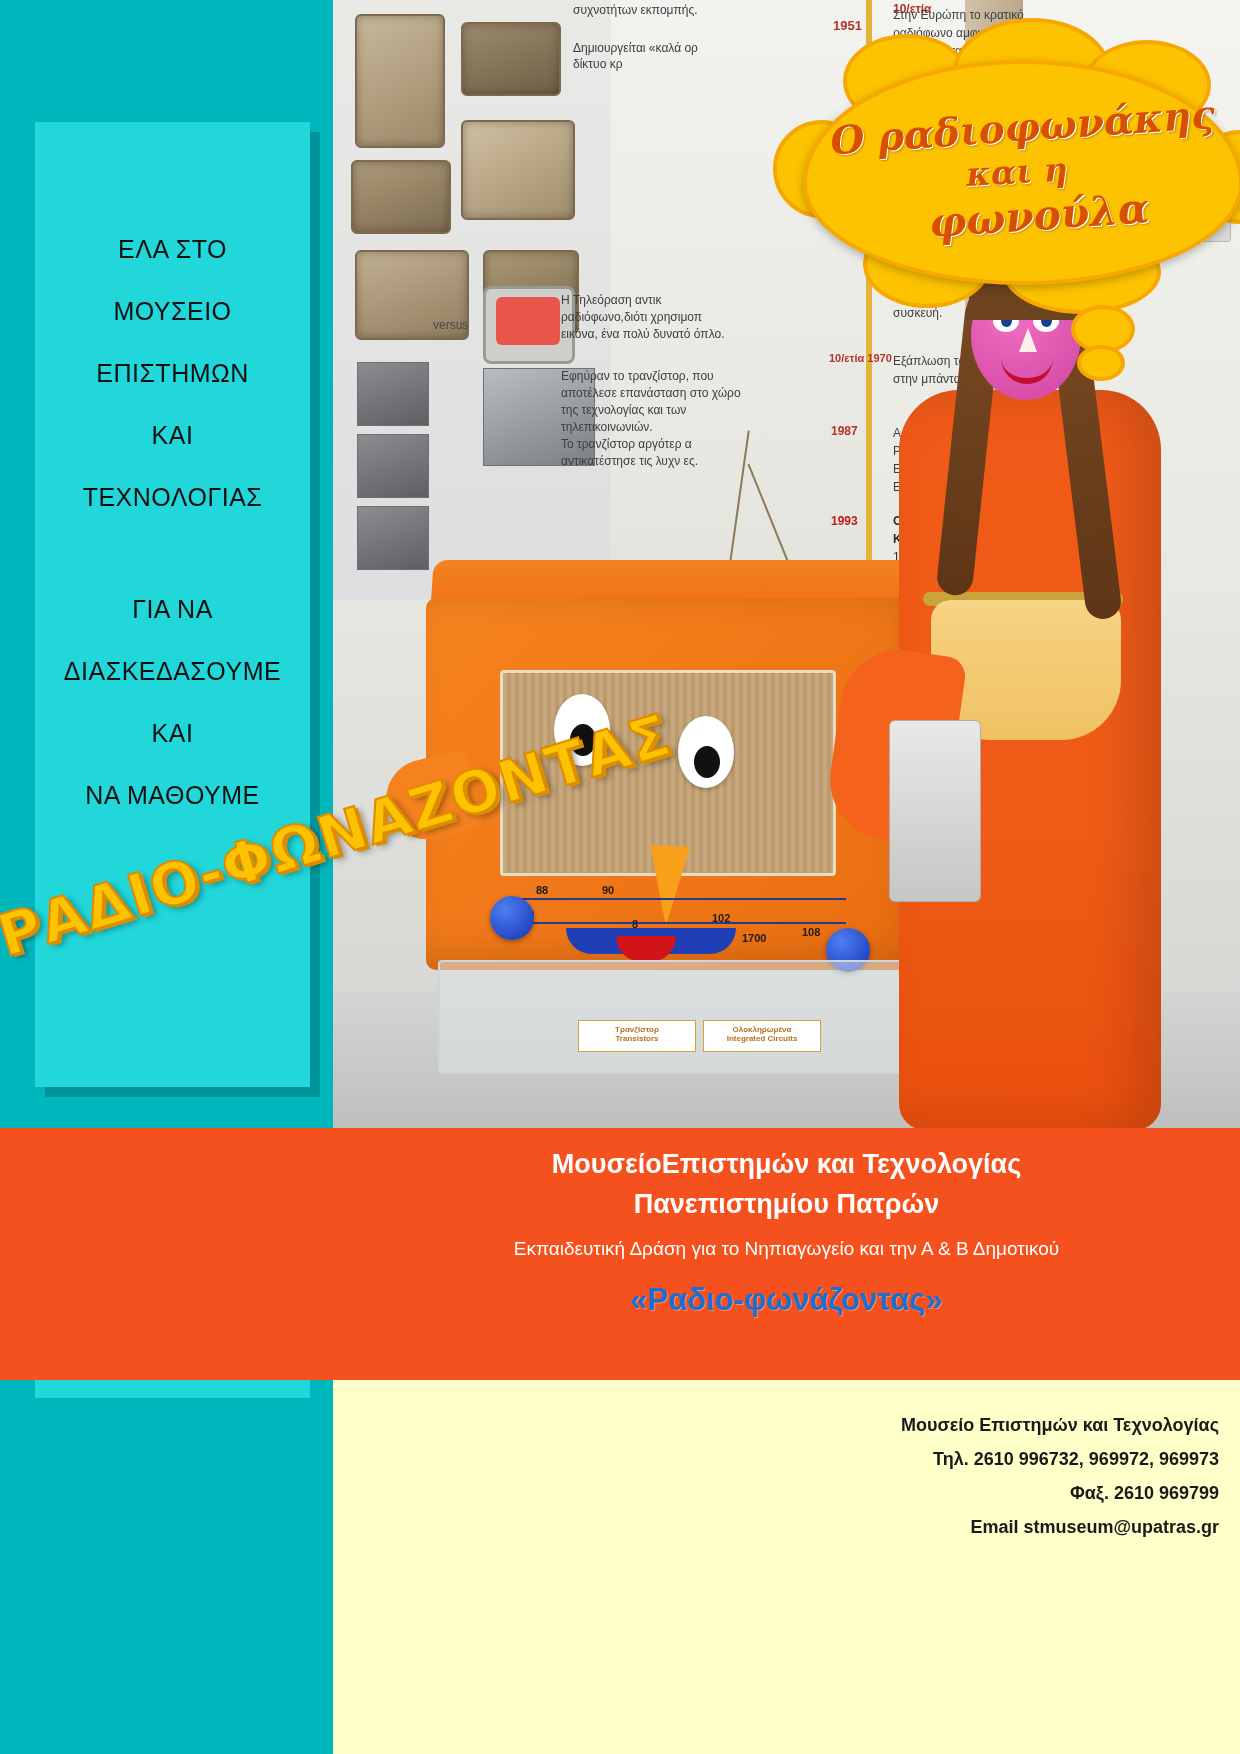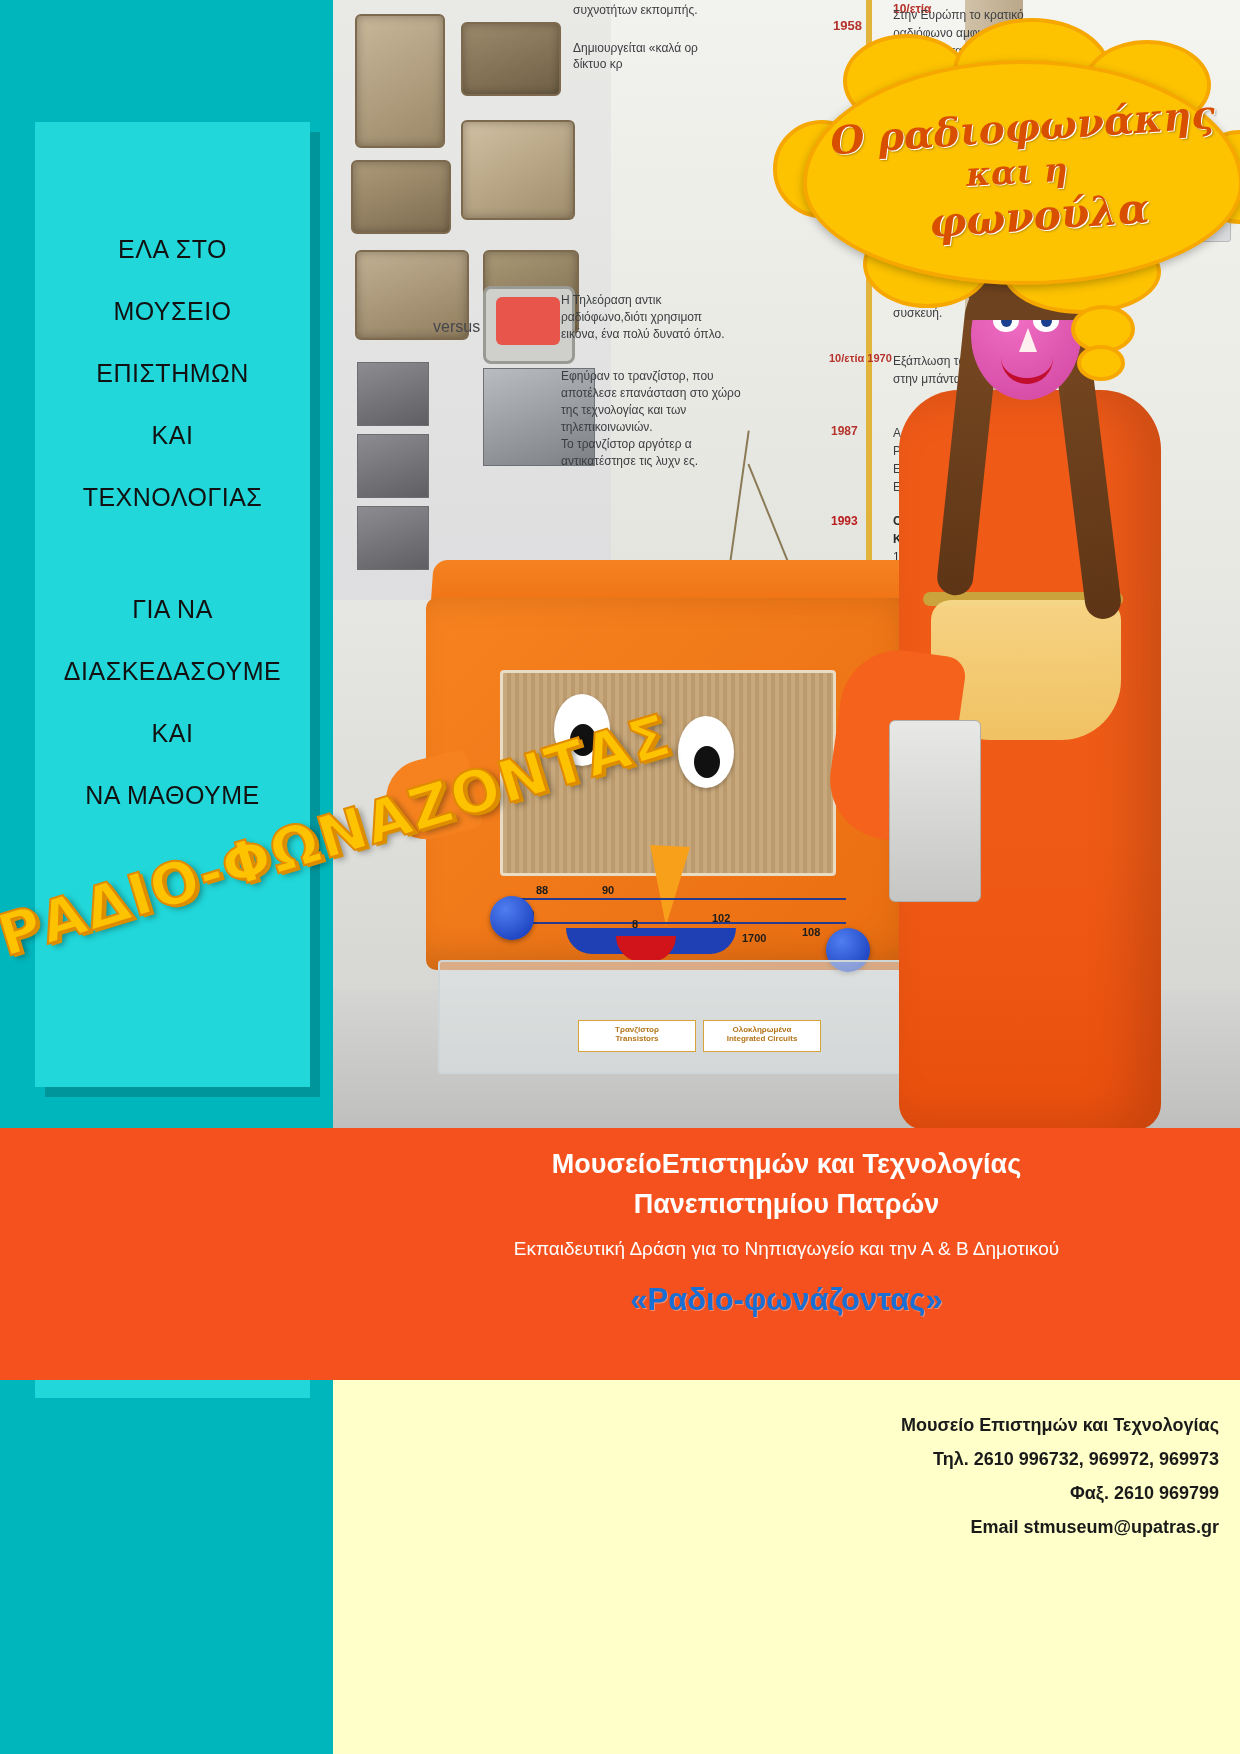--- a/index.html
+++ b/index.html
@@ -63,21 +63,21 @@
     position:absolute;width:70px;height:62px;left:24px;
     background:linear-gradient(160deg,#8d8d91,#5e5e63);
     border:1px solid #6e6e72;
   }
   .p1{top:362px}.p2{top:434px}.p3{top:506px}
   .device-photo{
     position:absolute;left:150px;top:368px;width:110px;height:96px;
     background:linear-gradient(160deg,#b9bcc0,#7c8084);border:1px solid #6d7175;
   }
   .versus{
-    position:absolute;left:100px;top:318px;font-size:16px;color:#45474b;
+    position:absolute;left:100px;top:318px;font-size:12px;color:#45474b;
   }
   .col-text{position:absolute;left:290px;width:235px;}
   .sidebar-strip{
     position:absolute;left:533px;top:0;width:6px;height:600px;background:#e3b43c;
   }
   .chips{
     position:absolute;left:800px;top:180px;width:96px;height:60px;
     background:#d9dadb;border:1px solid #b8b9ba;border-radius:3px;
   }
   .chip{position:absolute;width:10px;height:24px;background:#2b2b2b;border-radius:2px;top:18px;}
@@ -358,21 +358,21 @@
     <div style="position:absolute;left:228px;top:368px;width:230px;font-size:12px;color:#3b3d40;line-height:17px">
       <div>Εφηύραν το τρανζίστορ, που</div>
       <div>αποτέλεσε επανάσταση στο χώρο</div>
       <div>της τεχνολογίας και των</div>
       <div>τηλεπικοινωνιών.</div>
       <div>Το τρανζίστορ αργότερ α</div>
       <div>αντικατέστησε τις λυχν ες.</div>
     </div>
 
     <div style="position:absolute;left:560px;top:2px;font-size:12px;color:#b5332b;font-weight:bold">10/ετία</div>
-    <div style="position:absolute;left:500px;top:18px;font-size:13px;color:#b5332b;font-weight:bold">1958</div>
+    <div style="position:absolute;left:500px;top:18px;font-size:13px;color:#b5332b;font-weight:bold">1951</div>
     <div style="position:absolute;left:560px;top:6px;width:180px;font-size:12px;color:#3b3d40;line-height:18px">
       <div>Στην Ευρώπη το κρατικό</div>
       <div>ραδιόφωνο αμφισβητείται.</div>
       <div>Απορρίπτεται από τη</div>
       <div>νεολαία της εποχής, διότι</div>
       <div>δεν μετέδιδε ροκ μουσική.</div>
     </div>
     <div style="position:absolute;left:560px;top:172px;width:180px;font-size:12px;color:#3b3d40;line-height:18px">
       <div>ρά τρανζίστορ</div>
       <div>θιστούν πλέον τις</div>

